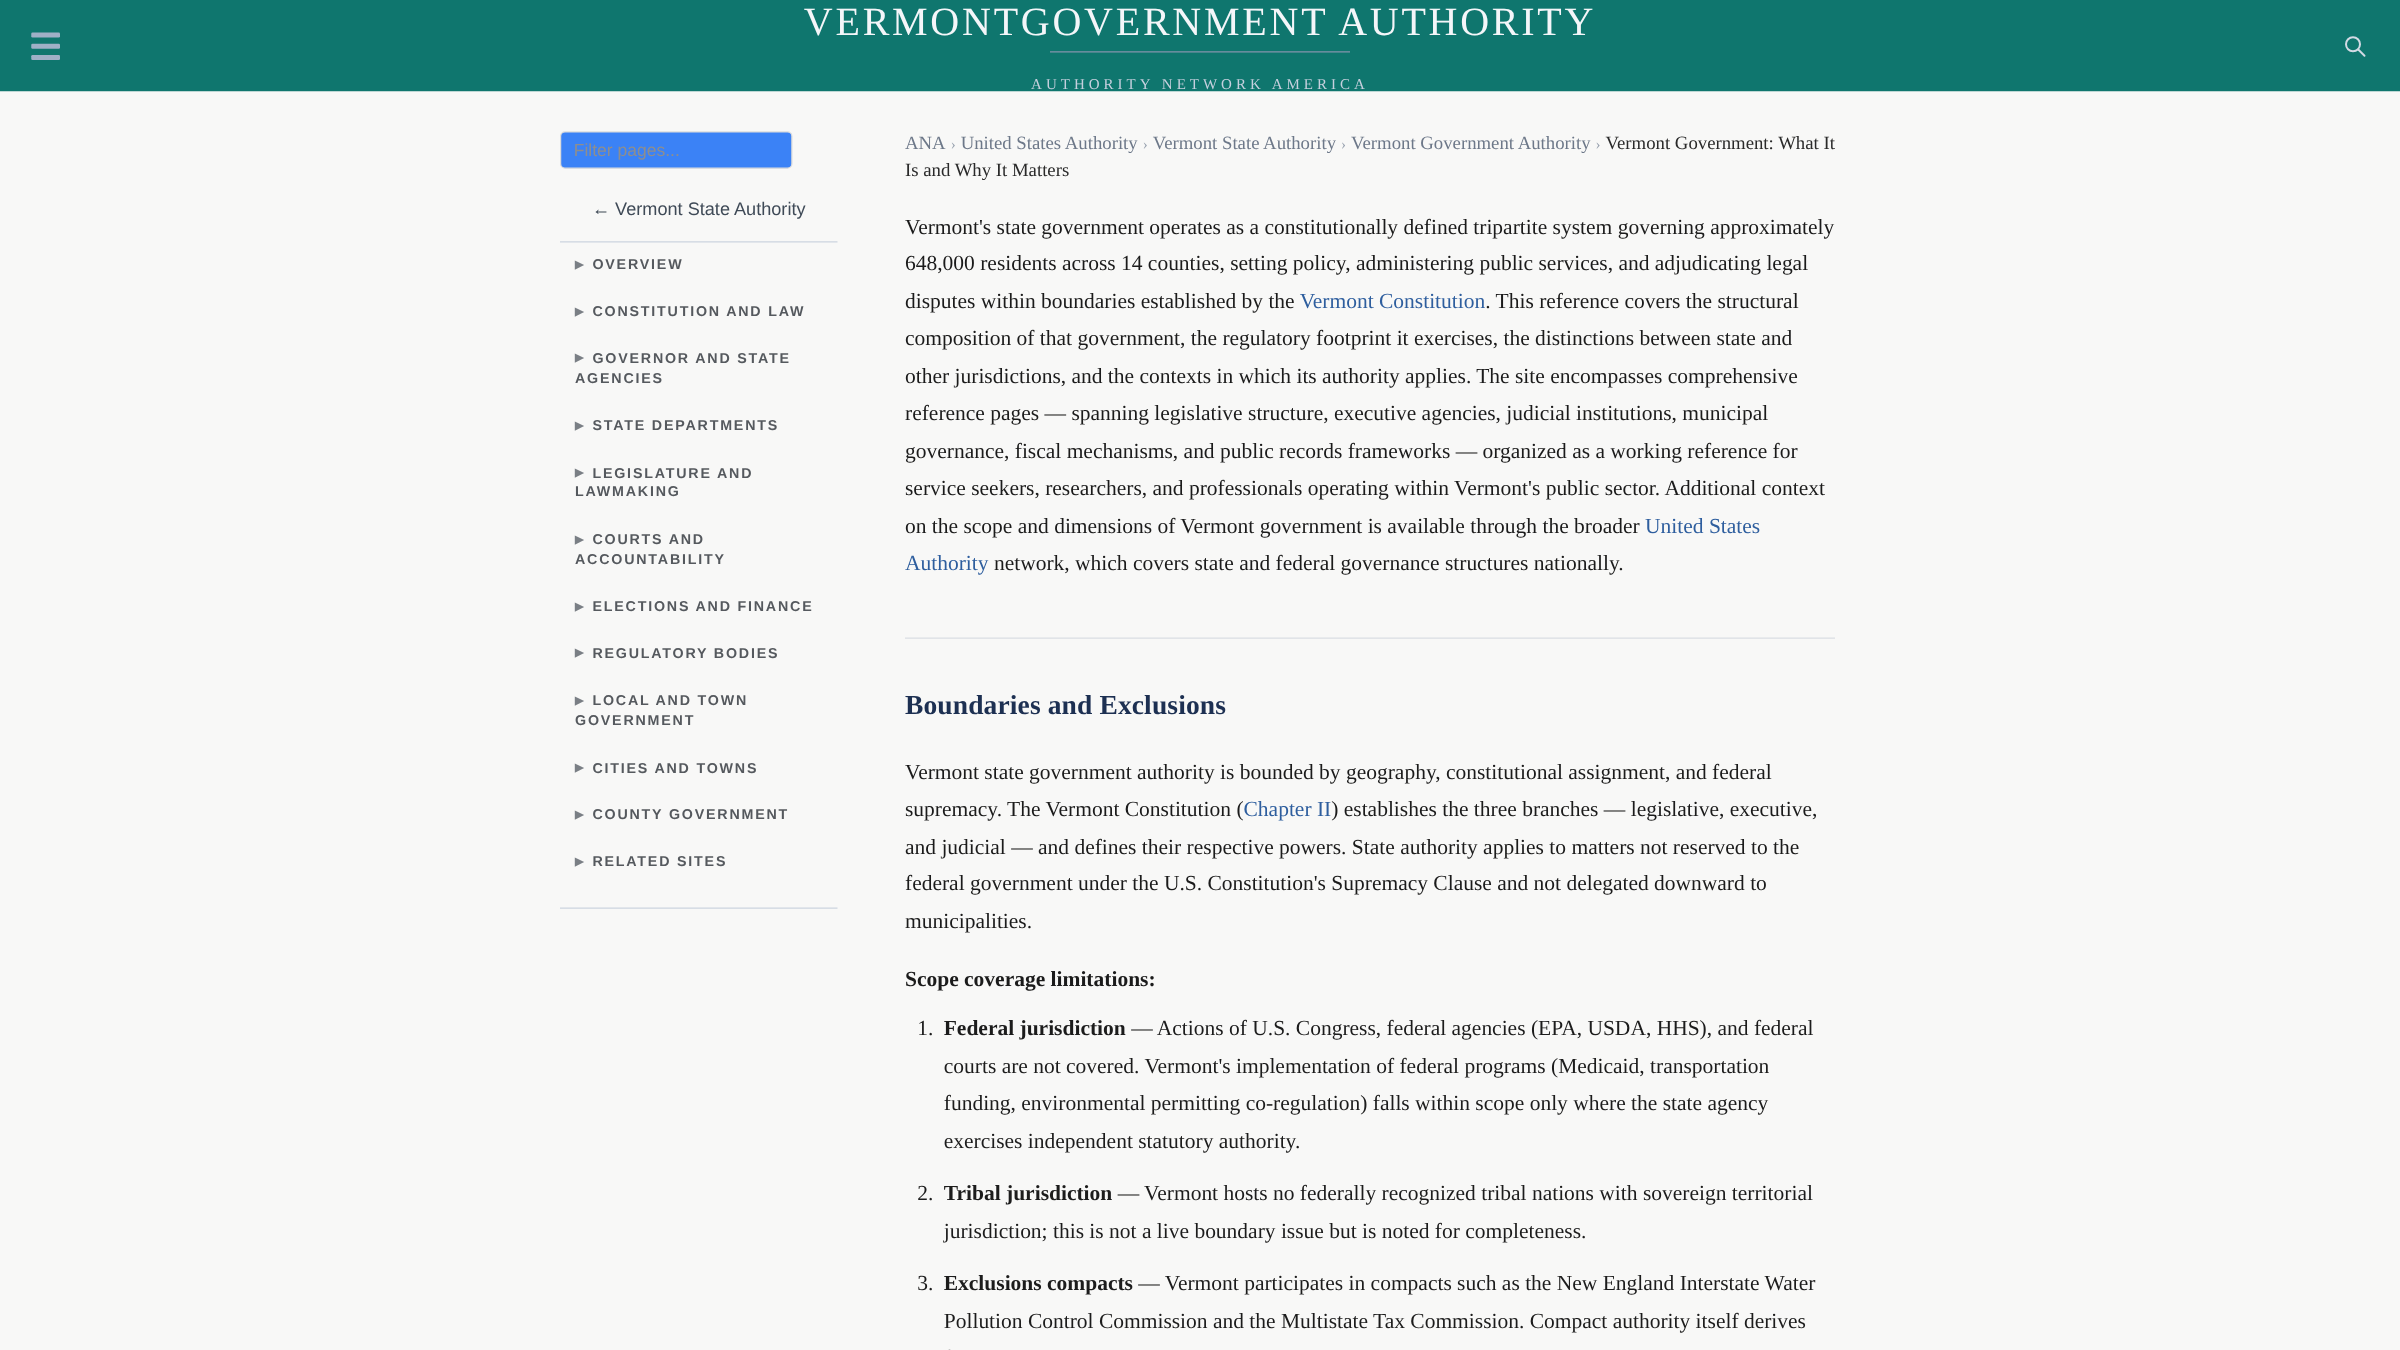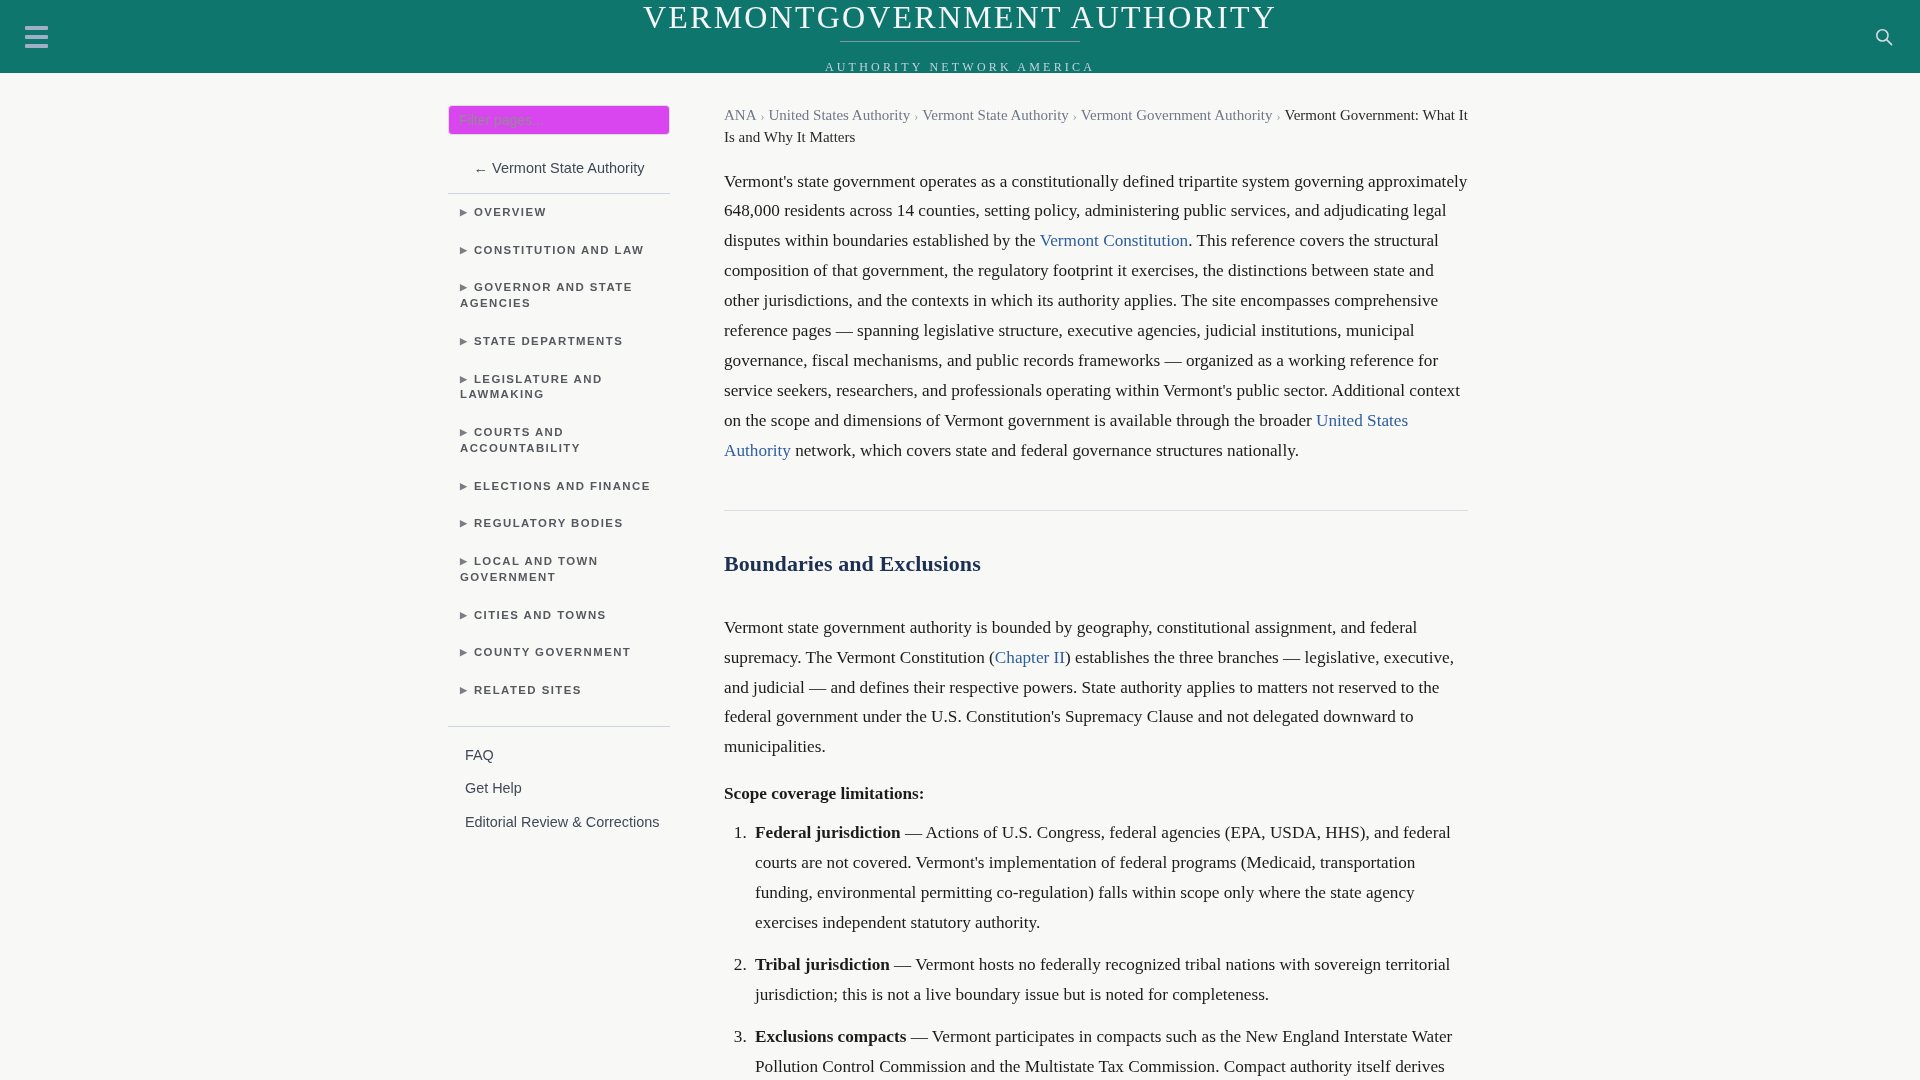--- a/index.html
+++ b/index.html
@@ -77,25 +77,25 @@
   }
   .spacer-left { width: 448px; flex: none; }
 
   
   .sidebar {
     width: 222px;
     flex: none;
     font-family: "Liberation Sans", sans-serif;
   }
   .filter-input {
-    width: 222px;
+    width: 186px;
     height: 30px;
     border: 1px solid #dcdcdc;
     border-radius: 4px;
-    background: #d946ef;
+    background: #3b82f6;
     padding: 0 10px;
     font-family: "Liberation Sans", sans-serif;
     font-size: 14px;
     color: #333;
     outline: none;
   }
   .filter-input::placeholder { color: #8e8e8e; }
 
   .back-link {
     display: block;
@@ -177,21 +177,21 @@
 
   .hr {
     border: 0;
     border-top: 1px solid #d9dde3;
     margin: 44px 0 40px 0;
   }
   h2.section-h {
     font-size: 22px;
     font-weight: bold;
     color: #1d3052;
-    margin: 0 0 36px 0;
+    margin: 0 0 26px 0;
     letter-spacing: 0.1px;
   }
   .lead-bold {
     font-size: 17.2px;
     font-weight: bold;
     margin: 22px 0 14px 0;
     color: #1b1b1b;
   }
   ol.scope-list {
     margin: 0;
@@ -274,25 +274,20 @@
       <li class="nav-item">
         <span class="tri">▶</span><span>COUNTY GOVERNMENT</span>
       </li>
       <li class="nav-item">
         <span class="tri">▶</span><span>RELATED SITES</span>
       </li>
     </ul>
 
     <div class="sb-divider-2"></div>
 
-    <ul class="foot-list">
-      <li class="foot-item">FAQ</li>
-      <li class="foot-item">Get Help</li>
-      <li class="foot-item">Editorial Review &amp; Corrections</li>
-    </ul>
 
   </aside>
 
   <div class="gap-mid"></div>
 
   <main class="content">
 
     <nav class="breadcrumb">
       <a>ANA</a><span class="sep">›</span><a>United States Authority</a><span class="sep">›</span><a>Vermont State Authority</a><span class="sep">›</span><a>Vermont Government Authority</a><span class="sep">›</span><span class="current">Vermont Government: What It Is and Why It Matters</span>
     </nav>

